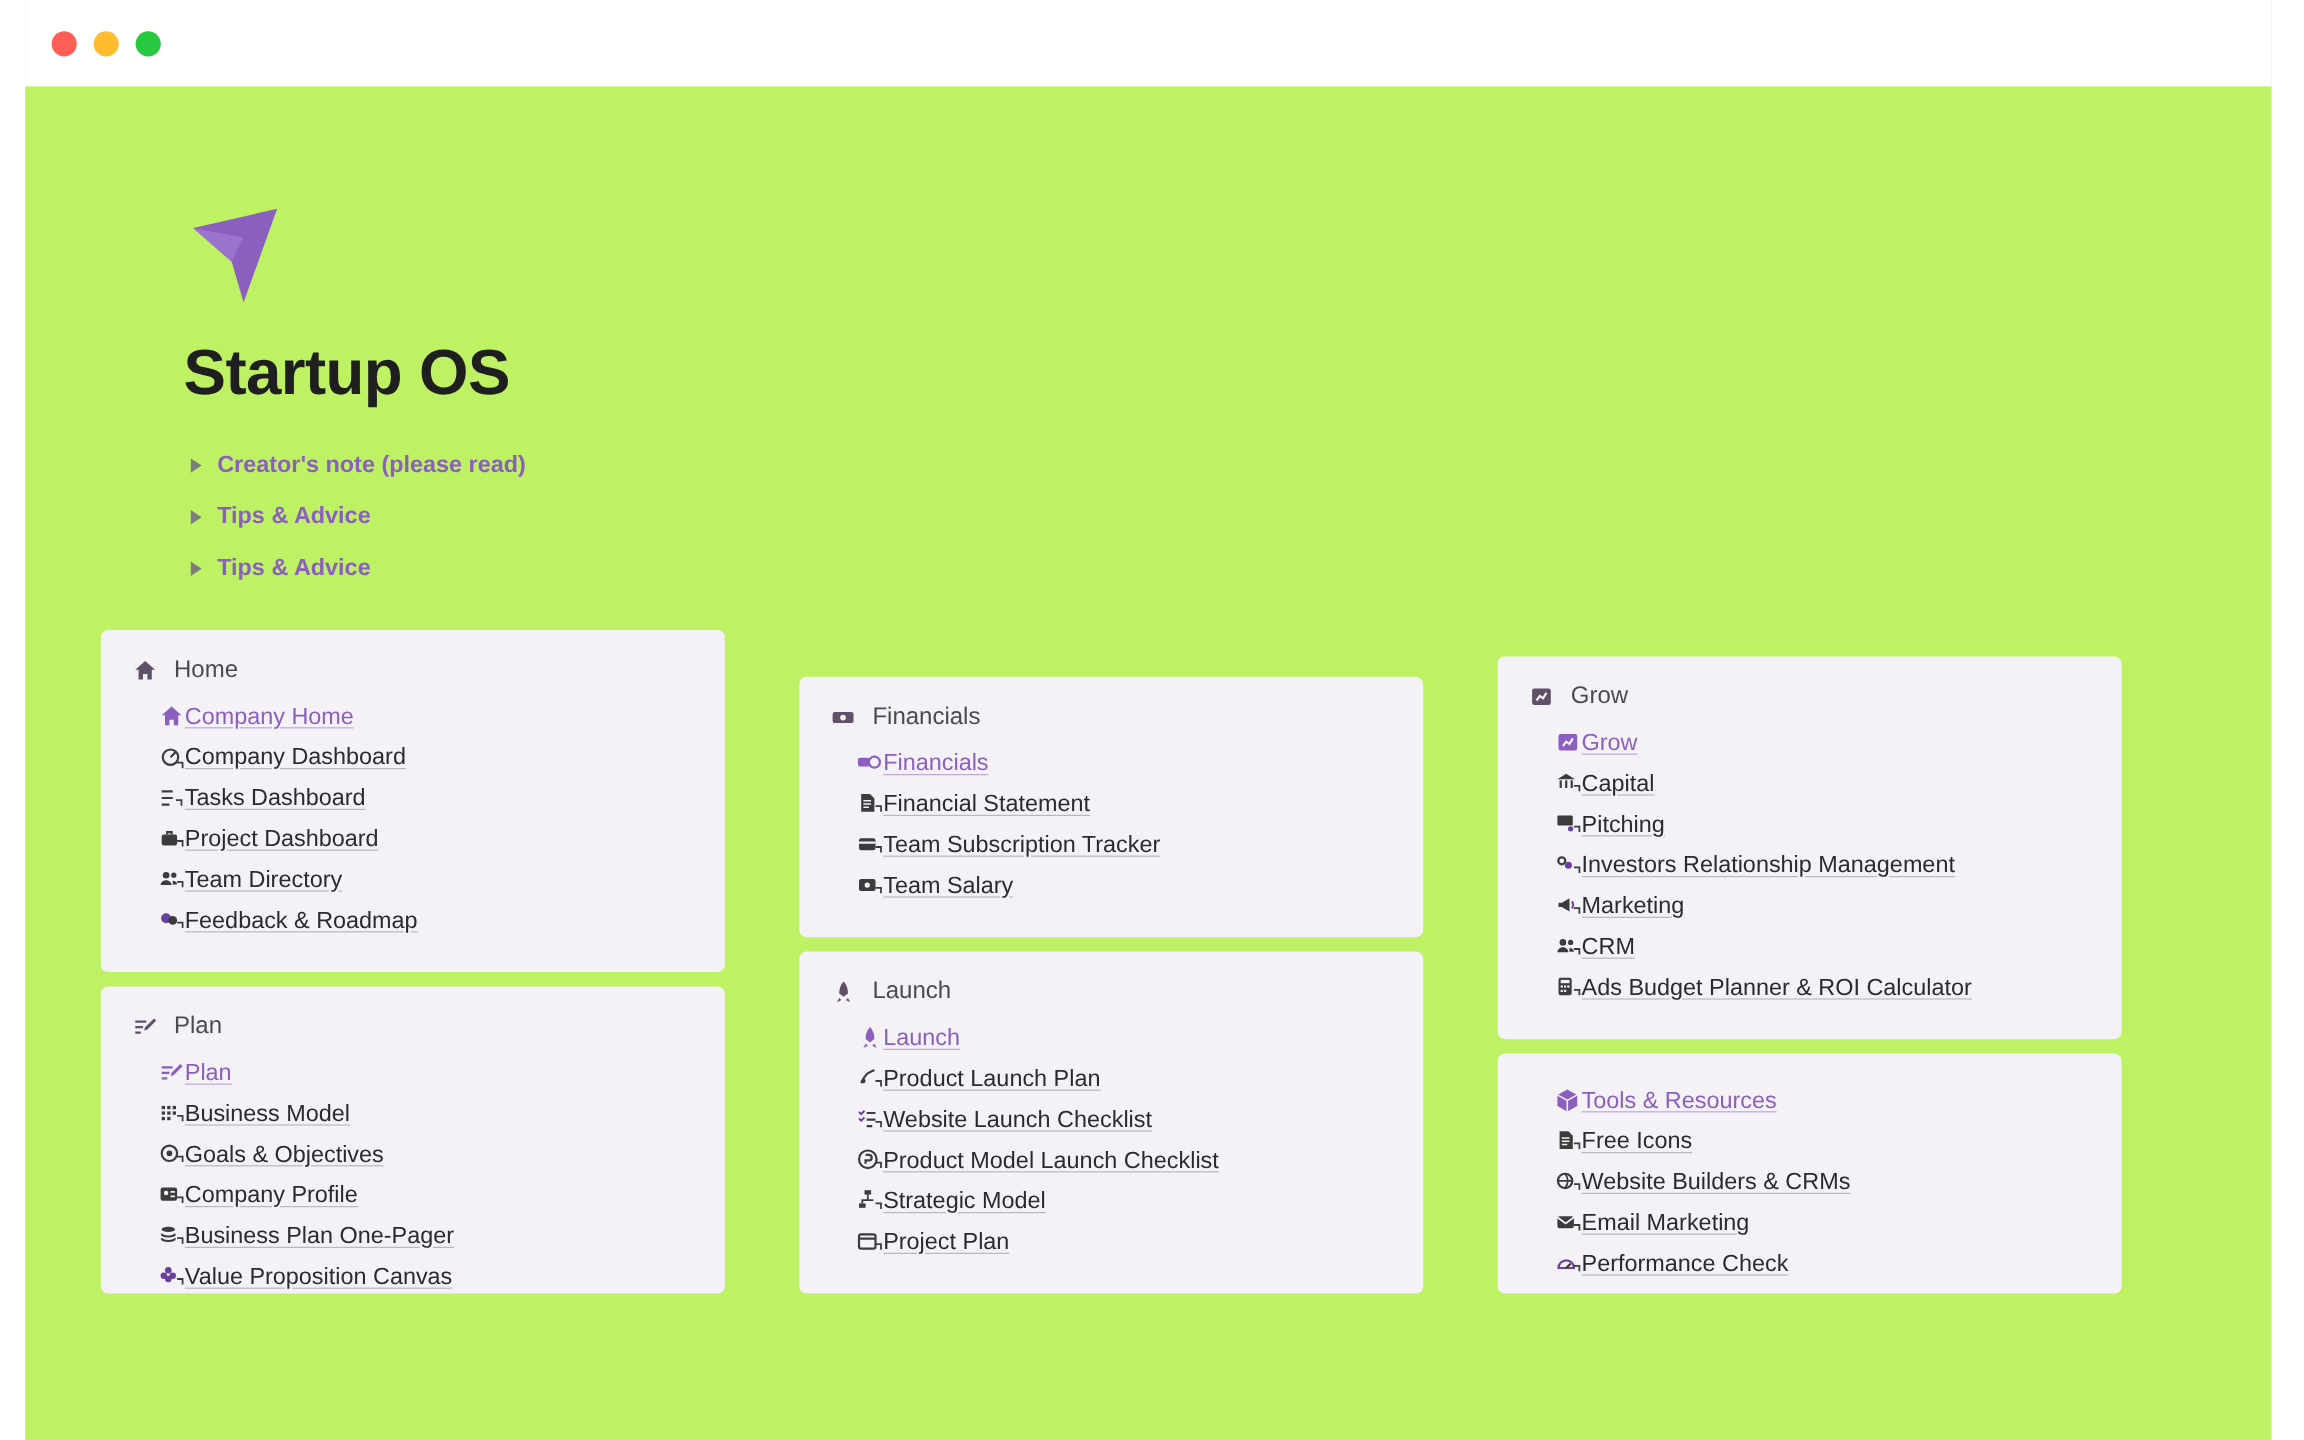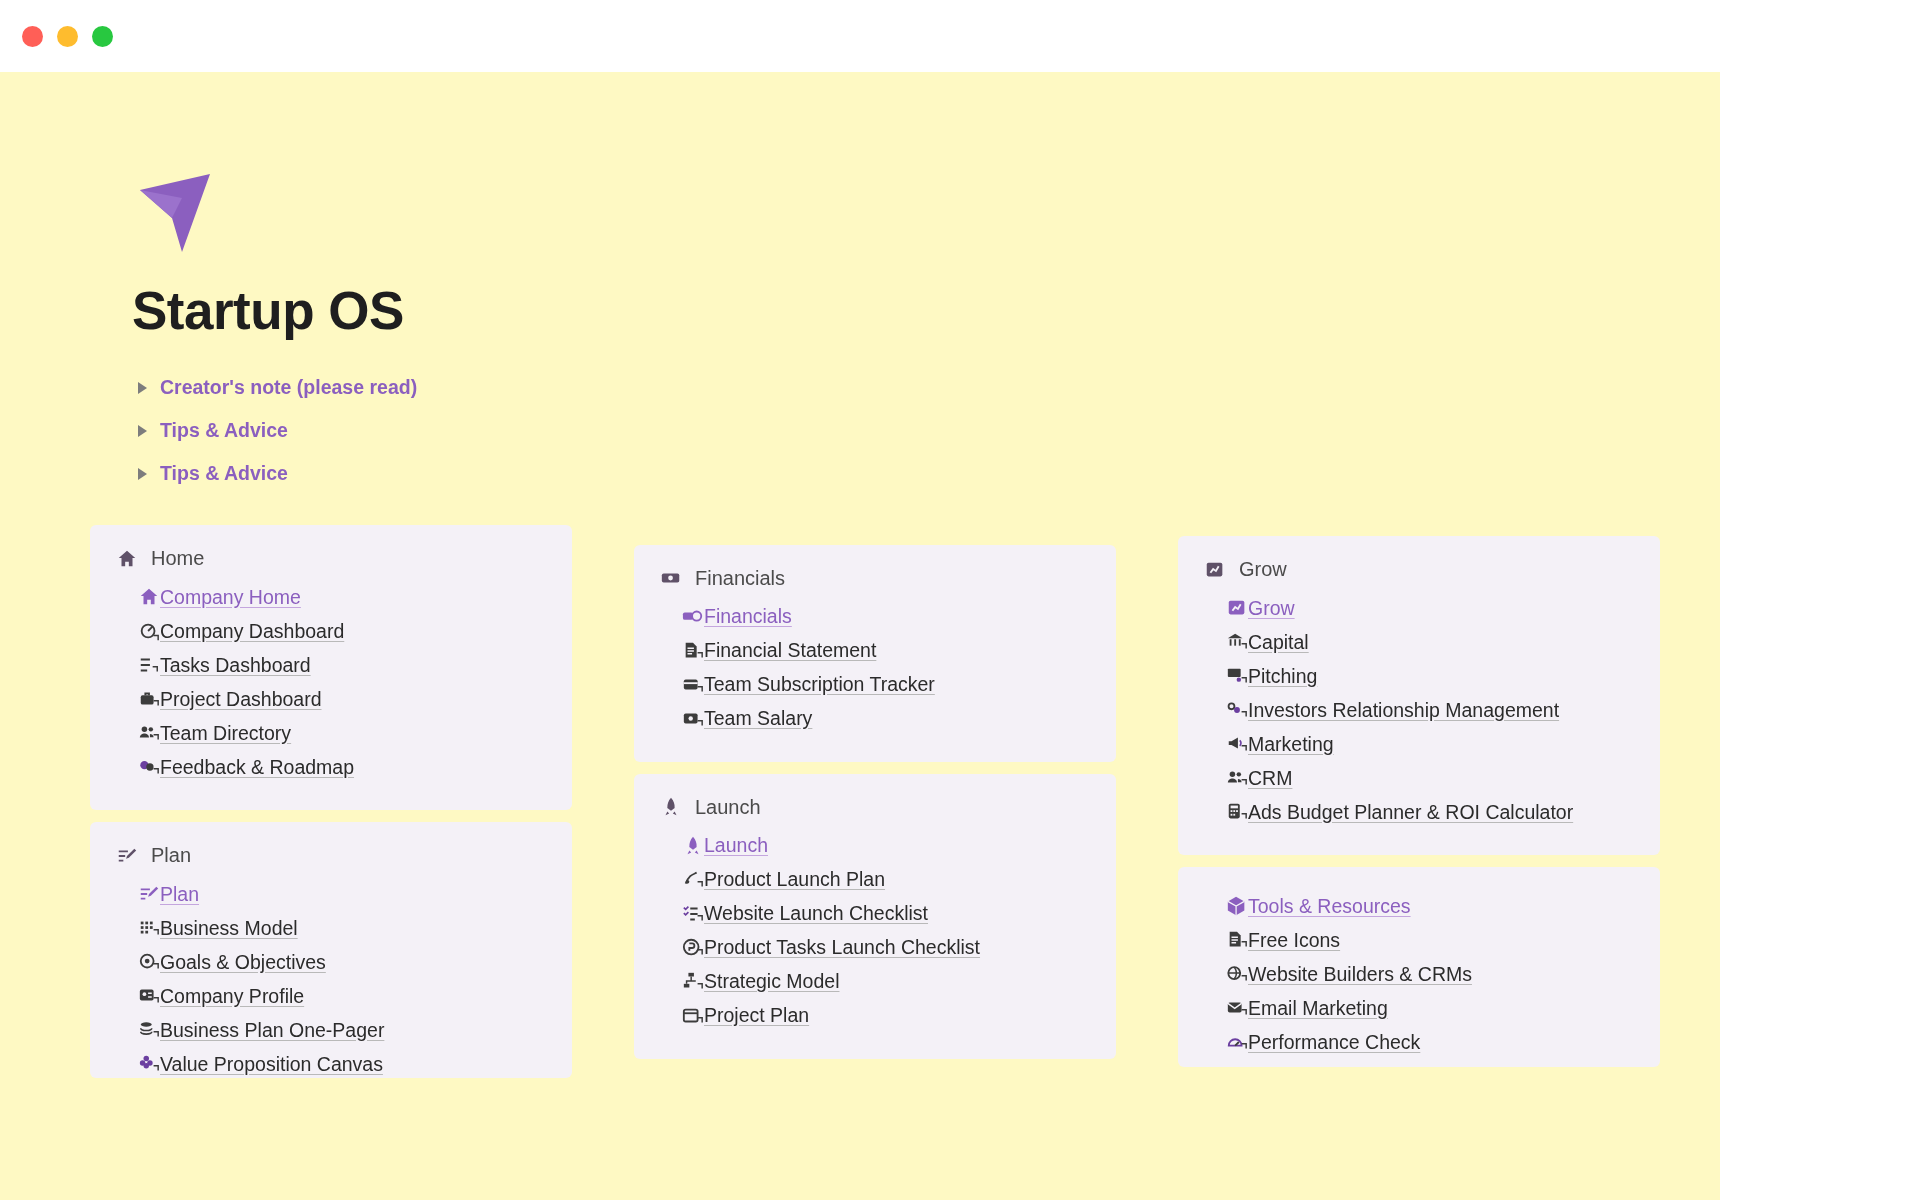--- a/index.html
+++ b/index.html
@@ -7,23 +7,24 @@
     margin: 0;
     padding: 0;
     width: 1920px;
     height: 1200px;
     background: #ffffff;
     font-family: "Liberation Sans", sans-serif;
     overflow: hidden;
   }
   #app {
     position: relative;
-    width: 1720px;
+    width: 1872px;
     height: 1200px;
-    background: #fef9c3;
+    background: #bef264;
+    margin-left: 21px;
   }
   
   .titlebar {
     height: 72px;
     display: flex;
     align-items: center;
     padding-left: 22px;
     background: #ffffff;
   }
   .traffic {
@@ -83,23 +84,23 @@
     color: #8b5fbf;
     font-weight: bold;
     font-size: 19.5px;
   }
 
   
   .columns {
     display: flex;
     gap: 62px;
     margin-top: 30px;
-    padding-left: 90px;
+    padding-left: 63px;
     padding-right: 60px;
-    align-items: center;
+    align-items: flex-end;
   }
   .col {
     display: flex;
     flex-direction: column;
     gap: 12px;
   }
   .col-1 { width: 520px; }
   .col-2 { width: 520px; }
   .col-3 { width: 520px; }
 
@@ -445,21 +446,21 @@
             <span class="link-text">Website Launch Checklist</span>
           </div>
           <div class="link-row">
             <span class="ico">
               <svg width="22" height="22" viewBox="0 0 24 24">
                   <circle cx="10" cy="11" r="8" fill="none" stroke="#3c3c3c" stroke-width="2"></circle>
                   <path d="M8 7h3a2.5 2.5 0 010 5H8v3" stroke="#3c3c3c" stroke-width="2" fill="none"></path>
                   <path d="M17 14 l5 0 l0 5" stroke="#3c3c3c" stroke-width="1.6" fill="none"></path>
                 </svg>
             </span>
-            <span class="link-text">Product Tasks Launch Checklist</span>
+            <span class="link-text">Product Model Launch Checklist</span>
           </div>
           <div class="link-row">
             <span class="ico">
               <svg width="22" height="22" viewBox="0 0 24 24">
                   <rect x="7" y="2" width="6" height="4" fill="#3c3c3c"></rect>
                   <rect x="2" y="14" width="6" height="4" fill="#3c3c3c"></rect>
                   <path d="M10 6v5M5 14v-3h10" stroke="#3c3c3c" stroke-width="1.6" fill="none"></path>
                   <path d="M17 14 l5 0 l0 5" stroke="#3c3c3c" stroke-width="1.6" fill="none"></path>
                 </svg>
             </span>

